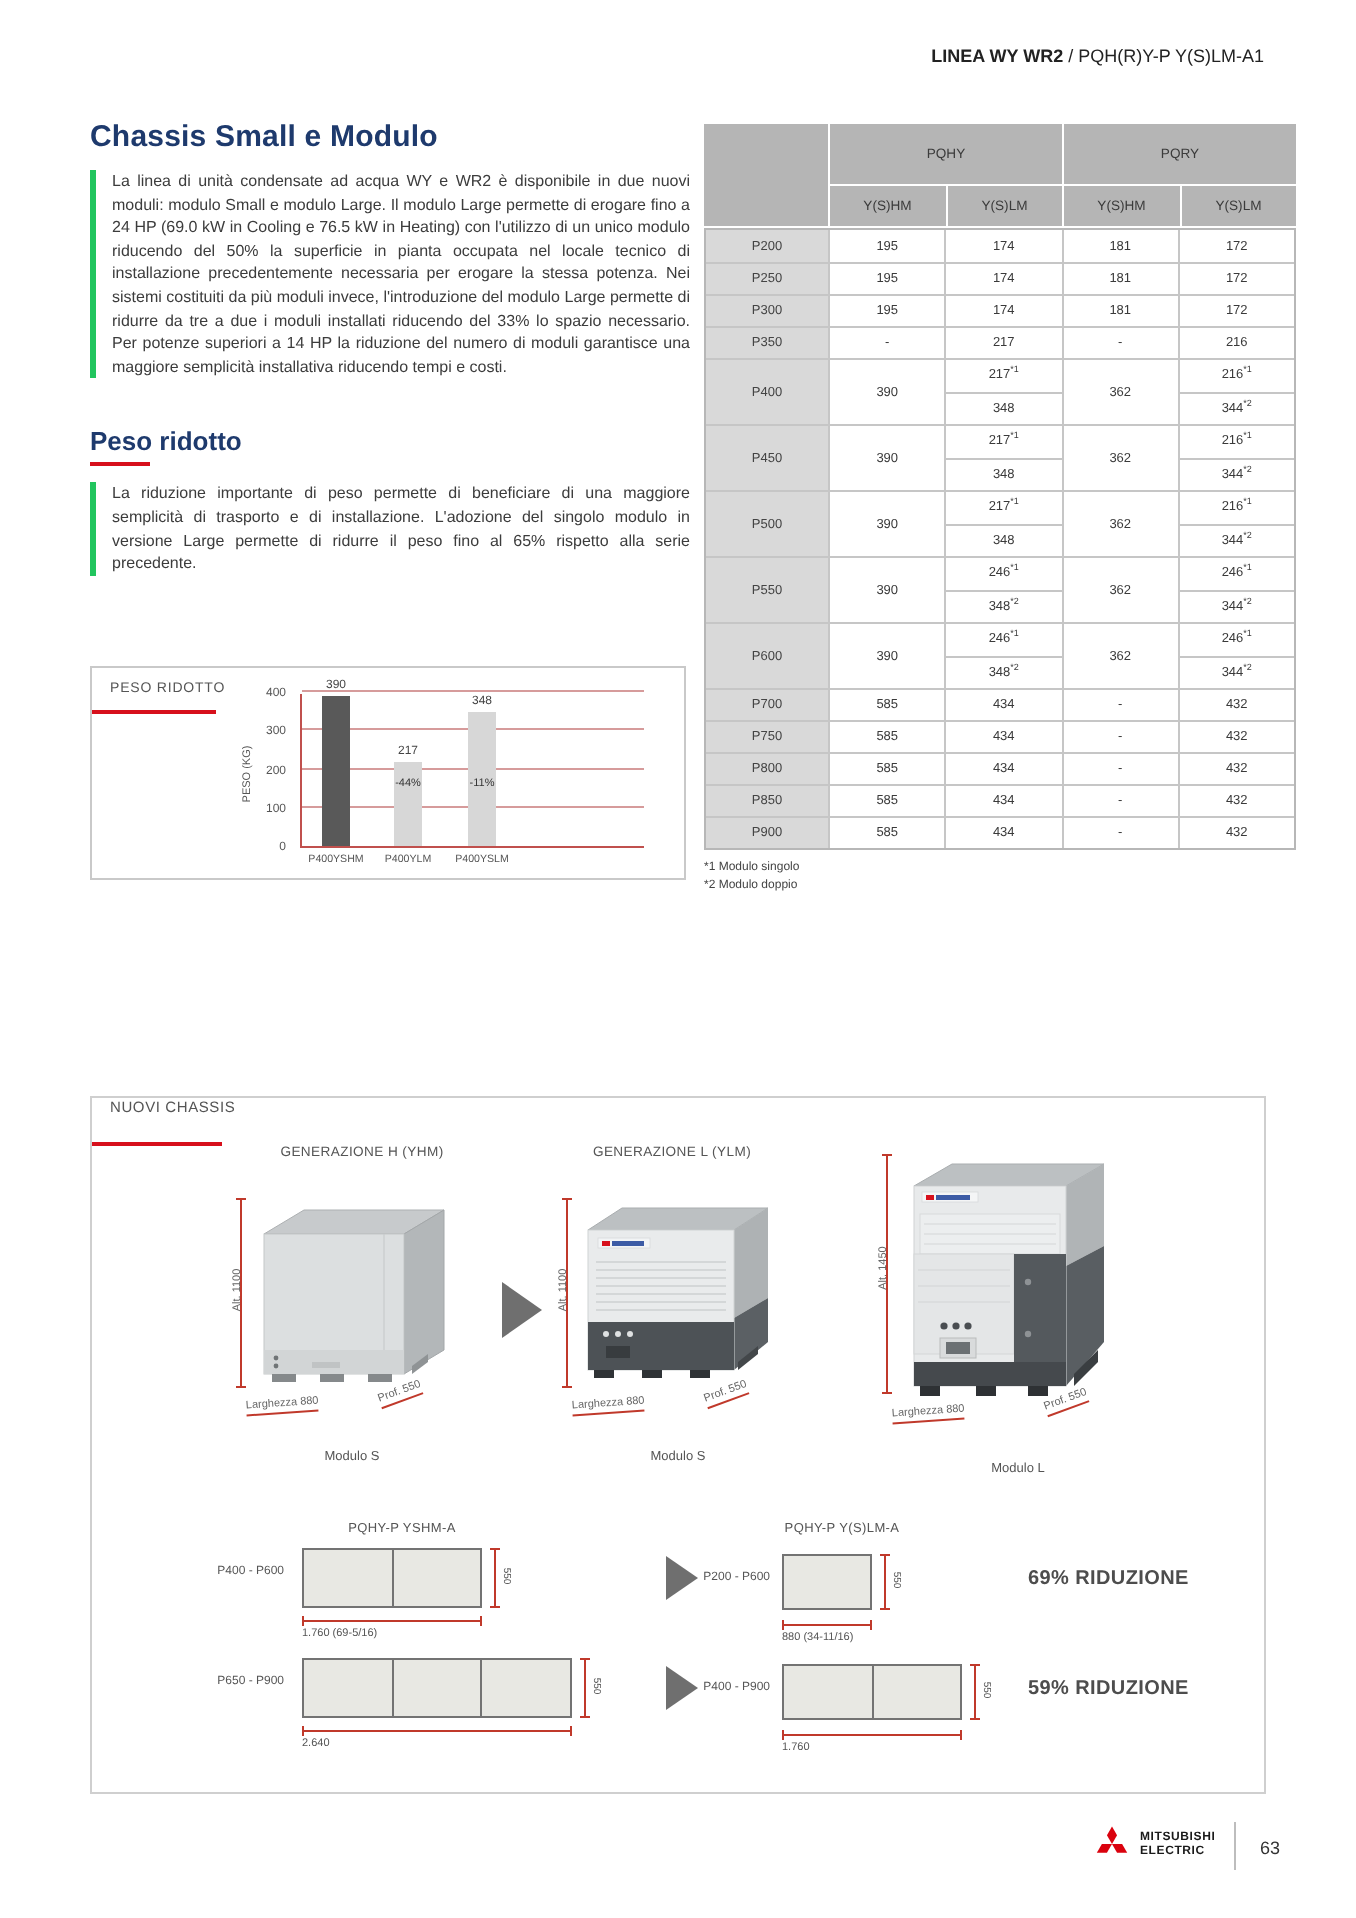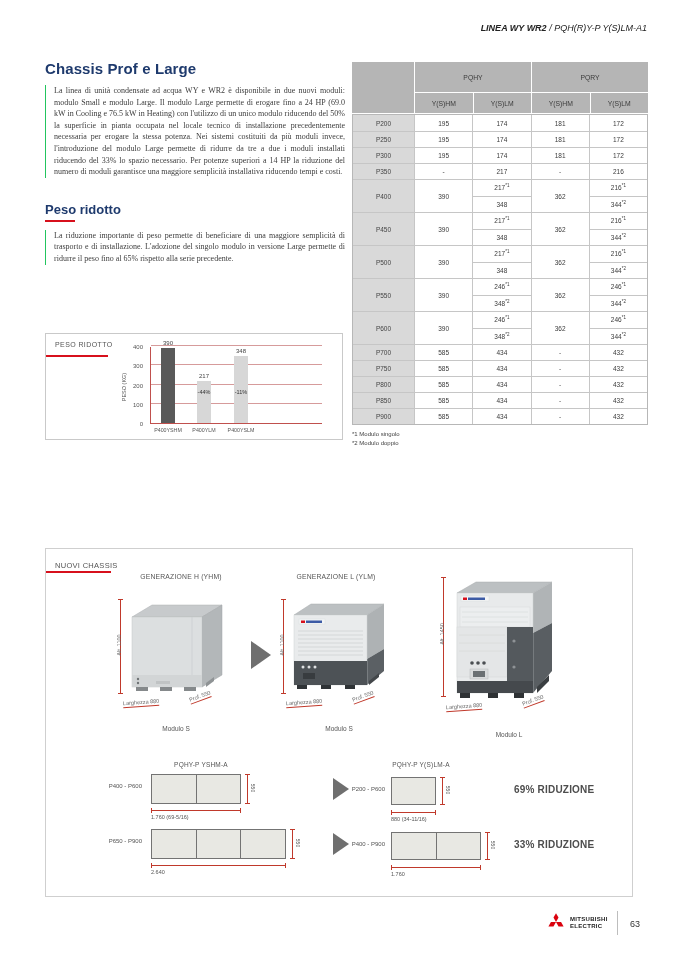--- a/index.html
+++ b/index.html
@@ -10,30 +10,30 @@
     --rowLabelGray:#d9d9d9;
     --axisRed:#c0504d;
     --gridRed:#d69b9b;
   }
   *{box-sizing:border-box;margin:0;padding:0;}
   html,body{background:#e9e9e9;}
   body{font-family:"Liberation Sans","DejaVu Sans",sans-serif;}
   .page{position:relative;width:678px;height:959px;background:#fff;margin:0 auto;overflow:hidden;}
 
   
-  .page-header{position:absolute;top:23px;right:31px;font-size:9px;color:#222;font-style:italic;}
+  .page-header{position:absolute;top:23px;right:46px;font-size:9px;color:#222;}
   .page-header b{font-weight:bold;}
 
   
   .left-col{position:absolute;left:45px;top:60px;width:300px;}
   .h1{font-size:15px;font-weight:bold;color:var(--headingNavy);letter-spacing:.1px;}
   .h2{font-size:13px;font-weight:bold;color:var(--headingNavy);margin-top:24px;}
   .red-underline{width:30px;height:2px;background:var(--accentRed);margin-top:3px;}
   .para{margin-top:8px;font-size:8px;line-height:1.45;color:#3c3c3c;text-align:justify;
-        border-left:1px solid #22c55e;padding-left:8px;font-family:Liberation Serif, serif;}
+        border-left:3px solid #22c55e;padding-left:8px;}
 
   
   .chart-box{position:absolute;left:45px;top:333px;width:298px;height:107px;border:1px solid #c9c9c9;background:#fff;}
   .chart-title{position:absolute;left:9px;top:7px;font-size:7px;letter-spacing:.4px;color:#555;}
   .chart-title-line{position:absolute;left:0;top:21px;width:62px;height:2px;background:var(--accentRed);}
   .chart-ylabel{position:absolute;left:58px;top:50px;width:40px;text-align:center;font-size:5.5px;color:#555;
                 transform:rotate(-90deg);}
   .chart-yticks{position:absolute;left:82px;top:13px;width:18px;height:77px;}
   .ytick{position:absolute;right:3px;font-size:6px;color:#555;}
   .chart-plot{position:absolute;left:104px;top:13px;width:172px;height:77px;
@@ -63,21 +63,21 @@
   .short{height:16px;}
   .tall{height:33px;}
   .split{flex-direction:column;align-items:stretch;}
   .split .sub{flex:1;display:flex;align-items:center;justify-content:center;}
   .split .sub + .sub{border-top:1px solid #c6c6c6;}
   sup{font-size:4.5px;vertical-align:super;line-height:0;}
   .footnotes{margin-top:5px;font-size:6px;color:#444;line-height:1.55;}
 
   
   .chassis-box{position:absolute;left:45px;top:548px;width:588px;height:349px;border:1px solid #cfcfcf;background:#fff;}
-  .box-label{position:absolute;left:9px;top:12px;font-size:7.5px;letter-spacing:.3px;color:#555;}
+  .box-label{position:absolute;left:9px;top:0;font-size:7.5px;letter-spacing:.3px;color:#555;}
   .box-label-line{position:absolute;left:0;top:22px;width:65px;height:2px;background:var(--accentRed);}
   .gen-label{position:absolute;top:24px;width:200px;text-align:center;font-size:6.8px;color:#555;letter-spacing:.2px;}
   .gen-h{left:35px;}
   .gen-l{left:190px;}
 
   .unit{position:absolute;width:130px;height:140px;}
   .unit-1{left:65px;top:48px;}
   .unit-2{left:228px;top:48px;}
   .unit-3{left:388px;top:26px;width:150px;height:165px;}
   .unit svg{position:absolute;left:15px;top:0;}
@@ -134,21 +134,21 @@
 </head>
 <body>
 
 <div class="page">
 
   <div class="page-header">
     <b>LINEA WY WR2</b><span> / PQH(R)Y-P Y(S)LM-A1</span>
   </div>
 
   <div class="left-col">
-    <div class="h1">Chassis Prof e Large</div>
+    <div class="h1">Chassis Small e Modulo</div>
     <p class="para">La linea di unità condensate ad acqua WY e WR2 è disponibile in due nuovi moduli: modulo Small e modulo Large. Il modulo Large permette di erogare fino a 24 HP (69.0 kW in Cooling e 76.5 kW in Heating) con l'utilizzo di un unico modulo riducendo del 50% la superficie in pianta occupata nel locale tecnico di installazione precedentemente necessaria per erogare la stessa potenza. Nei sistemi costituiti da più moduli invece, l'introduzione del modulo Large permette di ridurre da tre a due i moduli installati riducendo del 33% lo spazio necessario. Per potenze superiori a 14 HP la riduzione del numero di moduli garantisce una maggiore semplicità installativa riducendo tempi e costi.</p>
     <div class="h2">Peso ridotto</div>
     <div class="red-underline"></div>
     <p class="para">La riduzione importante di peso permette di beneficiare di una maggiore semplicità di trasporto e di installazione. L'adozione del singolo modulo in versione Large permette di ridurre il peso fino al 65% rispetto alla serie precedente.</p>
   </div>
 
   <div class="chart-box">
     <div class="chart-title">PESO RIDOTTO</div>
     <div class="chart-title-line"></div>
     <div class="chart-ylabel">PESO (KG)</div>
@@ -607,21 +607,21 @@
           <div class="fp-arrow"></div>
           <div class="fp-range" style="left: 255px; top: 12px; width: 84px;">P400 - P900</div>
           <div class="fp-rect" style="left: 345px; top: 3px; width: 90px; height: 28px;">
             <div class="fp-cell"></div>
             <div class="fp-cell"></div>
           </div>
           <div class="fp-vdim" style="left: 441px; top: 3px; height: 28px;"></div>
           <div class="fp-depth" style="left: 443px; top: 13px;">550</div>
           <div class="fp-hdim" style="left: 345px; top: 38px; width: 90px;"></div>
           <div class="fp-wlabel" style="left: 345px; top: 42px;">1.760</div>
-          <div class="fp-reduction" style="top: 10px;">33% RIDUZIONE</div>
+          <div class="fp-reduction" style="top: 10px;">59% RIDUZIONE</div>
         </div>
       </div>
   </div>
 
   <svg class="footer-logo" width="22" height="20" viewBox="0 0 100 90">
     <polygon points="50,5 61.5,25 50,45 38.5,25" fill="#da020e"></polygon>
     <polygon points="50,45 38.5,65 15.5,65 27,45" fill="#da020e"></polygon>
     <polygon points="50,45 73,45 84.5,65 61.5,65" fill="#da020e"></polygon>
   </svg>
   <div class="brand">

